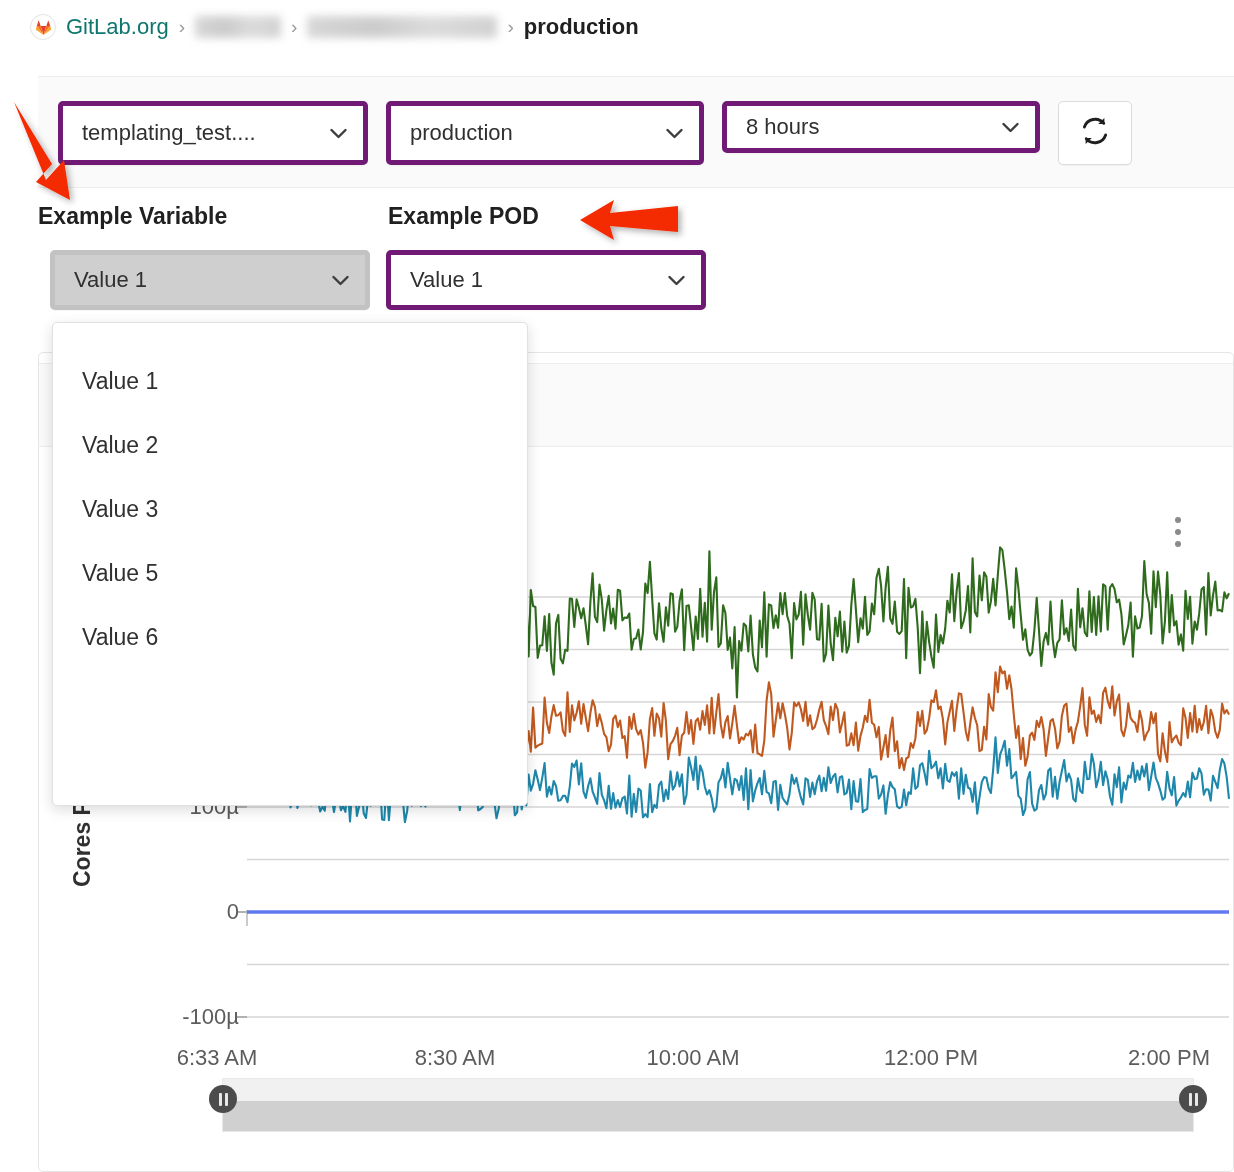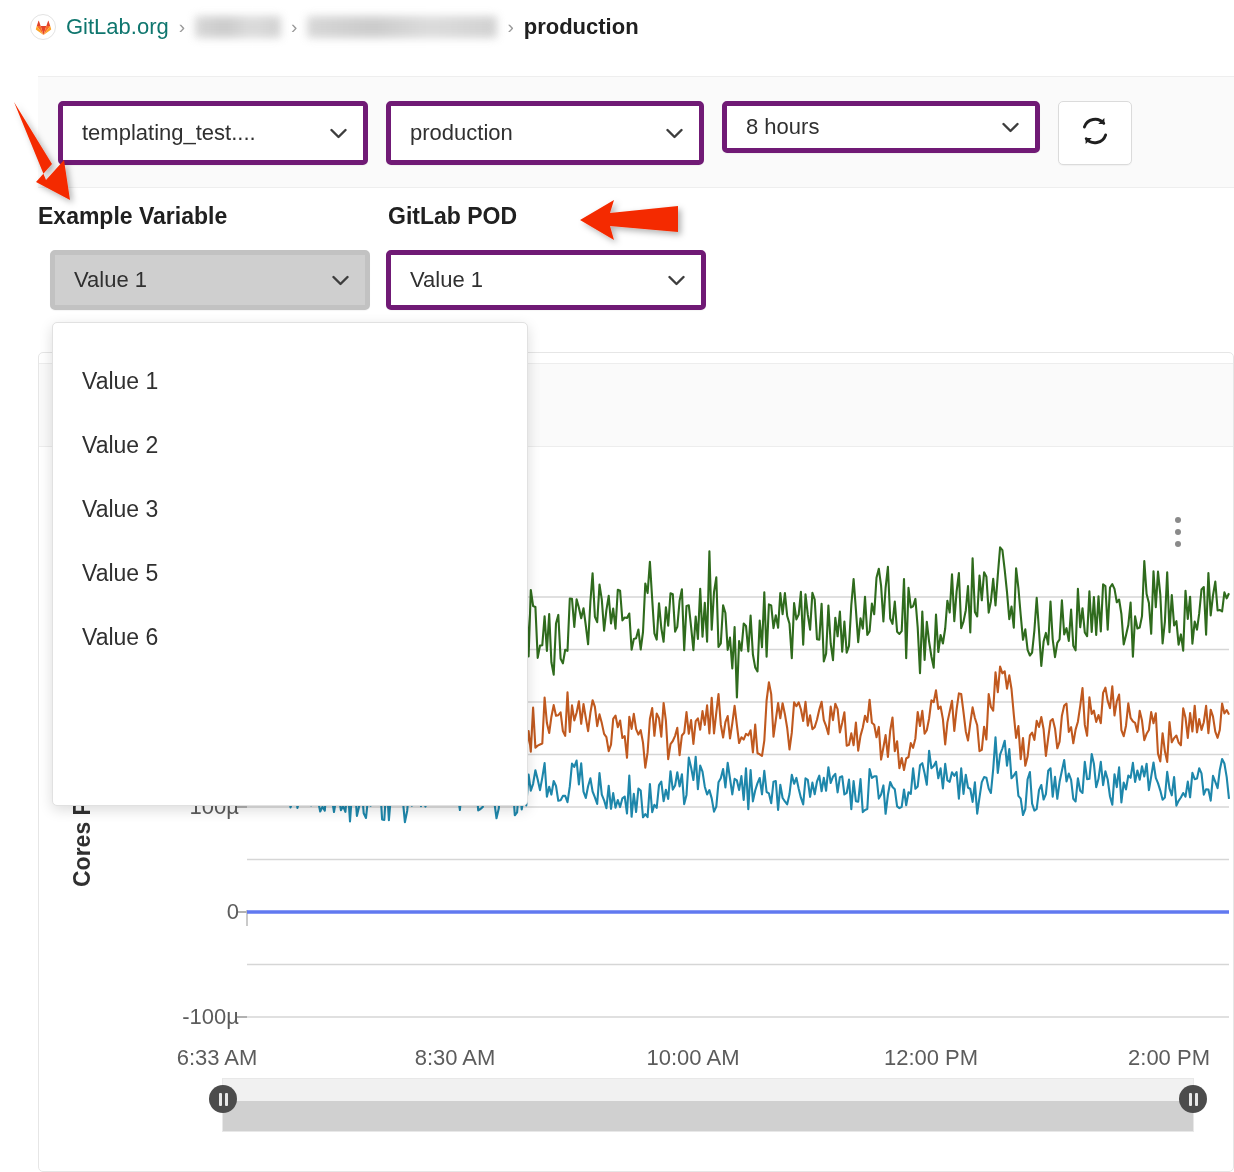--- a/index.html
+++ b/index.html
@@ -204,21 +204,21 @@
       <svg width="34" height="34" viewBox="0 0 24 24">
         <path d="M4.5 9.2A8 8 0 0 1 18.2 6.6" stroke="#1f1f1f" stroke-width="2" fill="none" stroke-linecap="round"></path>
         <path d="M19.5 14.8A8 8 0 0 1 5.8 17.4" stroke="#1f1f1f" stroke-width="2" fill="none" stroke-linecap="round"></path>
         <path d="M18.6 2.8v4.3h-4.3z" fill="#1f1f1f"></path>
         <path d="M5.4 21.2v-4.3h4.3z" fill="#1f1f1f"></path>
       </svg>
     </span>
   </div>
 
   <div class="var-label" id="lbl-example">Example Variable</div>
-  <div class="var-label" id="lbl-mempod">GitLab POD</div>
+  <div class="var-label" id="lbl-mempod">Example POD</div>
 
   <div class="select-box" id="sel-example">
     <span>Value 1</span>
     <span class="caret">
       <svg width="17" height="11" viewBox="0 0 17 11">
           <path d="M1.5 2L8.5 9L15.5 2" stroke="#3d3d3d" stroke-width="2.4" fill="none" stroke-linecap="round" stroke-linejoin="round"></path>
         </svg>
     </span>
   </div>
 

